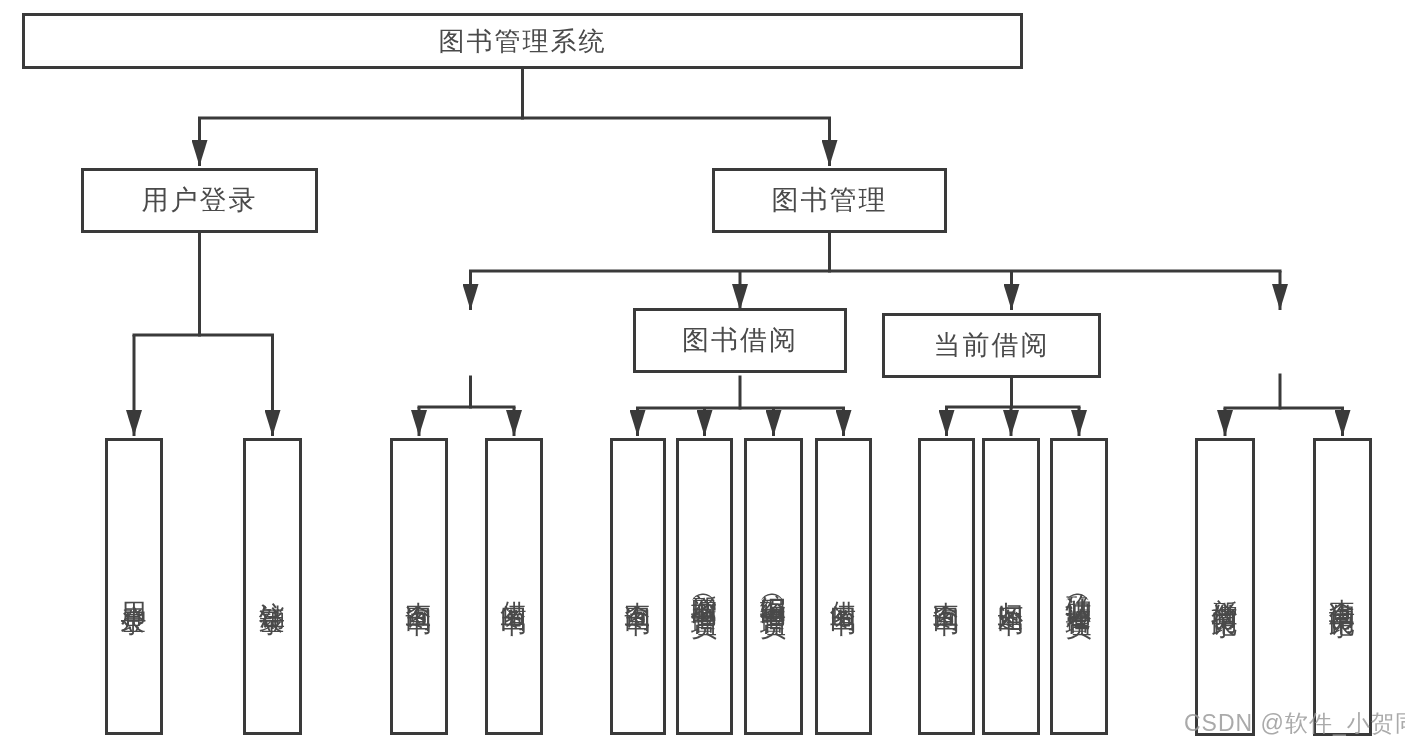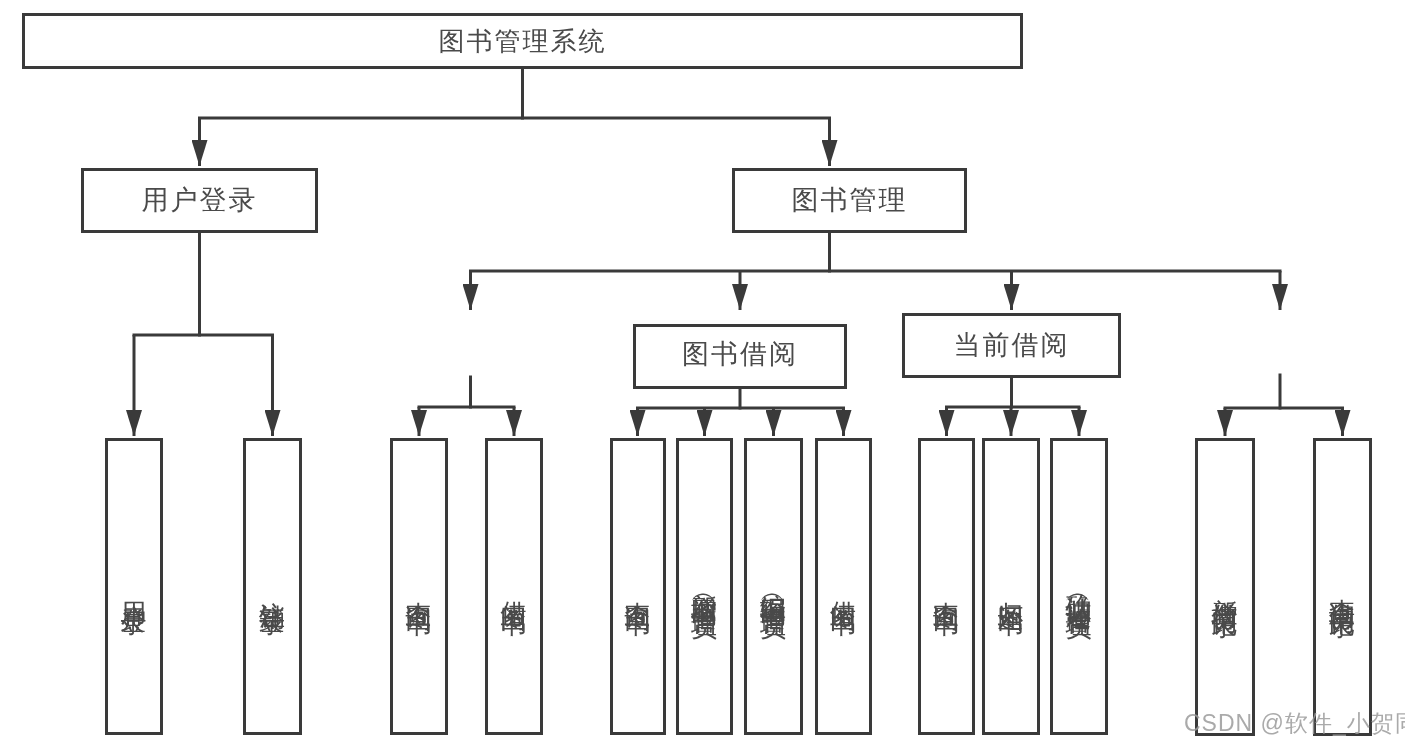--- a/index.html
+++ b/index.html
@@ -119,28 +119,28 @@
     </g>
   </svg>
 
   <div class="box hbox root" style="left:22px; top:13px; width:1001px; height:56px;">
     <span>图书管理系统</span>
   </div>
 
   <div class="box hbox" style="left:81px; top:168px; width:237px; height:65px;">
     <span>用户登录</span>
   </div>
-  <div class="box hbox" style="left:732px; top:168px; width:235px; height:65px;">
+  <div class="box hbox" style="left:712px; top:168px; width:235px; height:65px;">
     <span>图书管理</span>
   </div>
 
-  <div class="box hbox" style="left:633px; top:324px; width:214px; height:65px;font-family:Liberation Mono, monospace;">
+  <div class="box hbox" style="left:633px; top:308px; width:214px; height:65px;">
     <span>图书借阅</span>
   </div>
-  <div class="box hbox" style="left:902px; top:313px; width:219px; height:65px;text-align:center;">
+  <div class="box hbox" style="left:882px; top:313px; width:219px; height:65px;text-align:center;">
     <span>当前借阅</span>
   </div>
 
   <div class="box vbox" style="left:105px; top:438px; width:58px; height:297px;">
     <span>用户登录</span>
   </div>
   <div class="box vbox" style="left:243px; top:438px; width:59px; height:297px;">
     <span>注销登录</span>
   </div>
 

